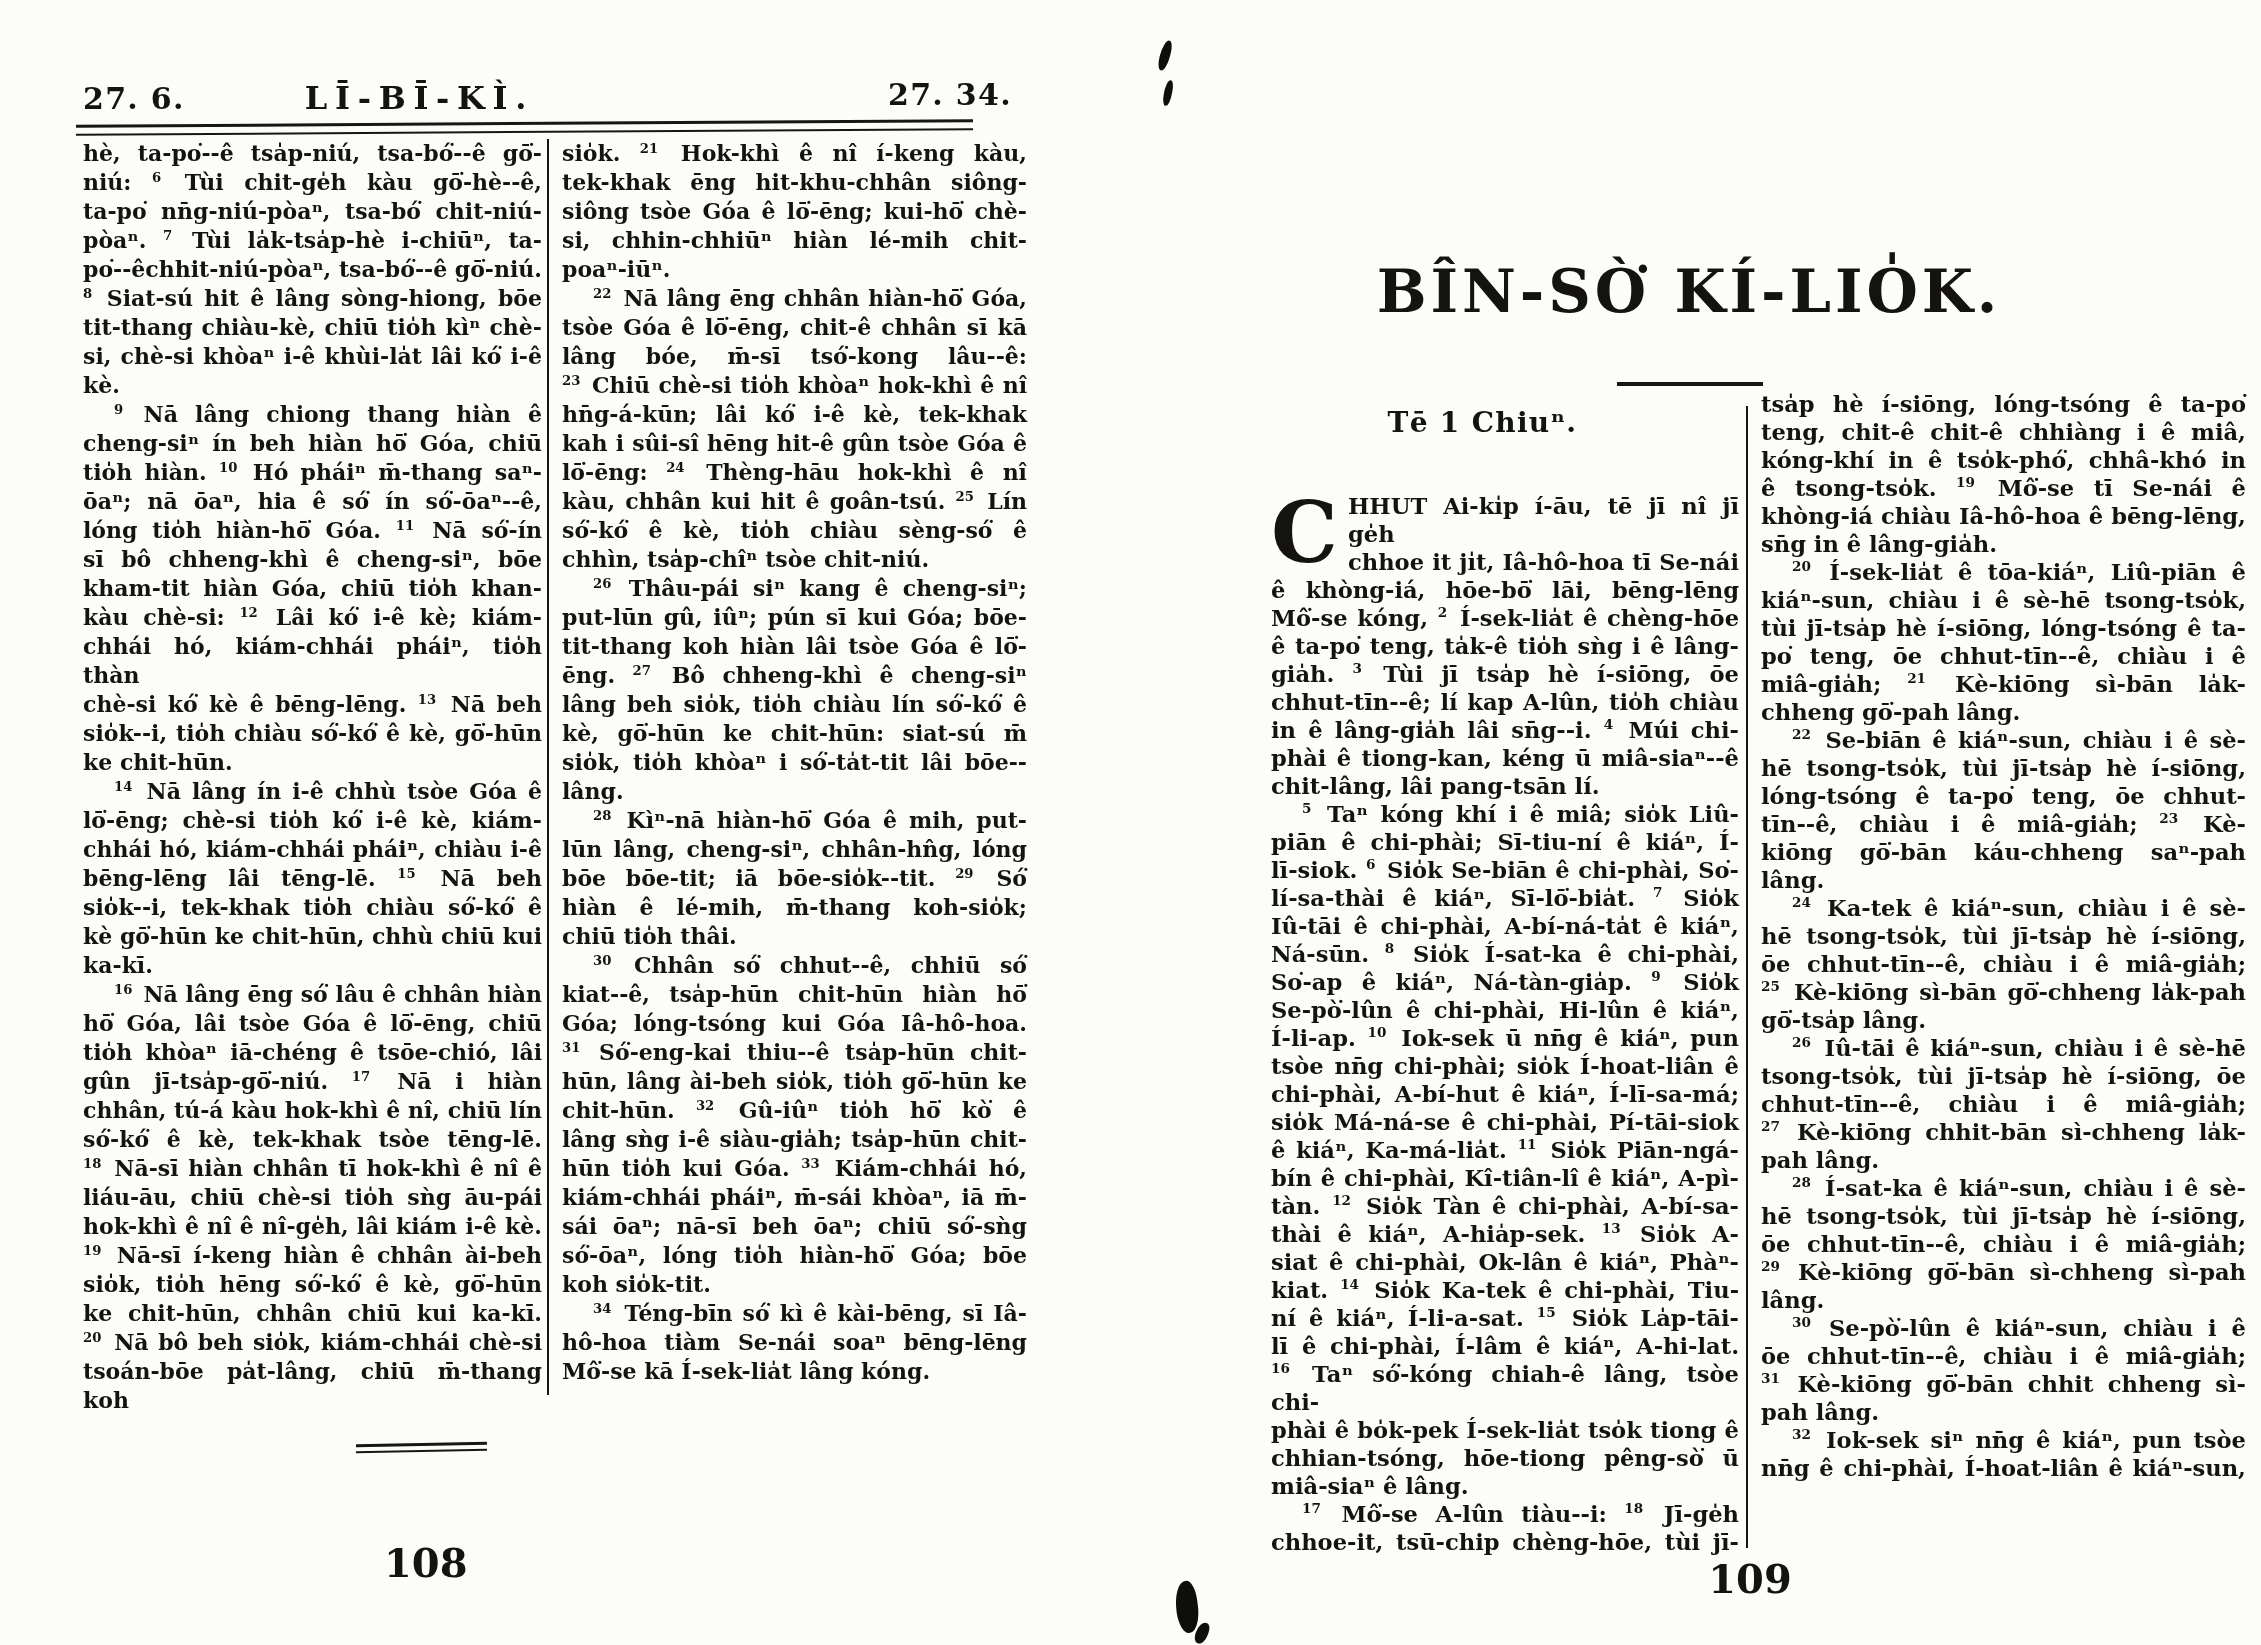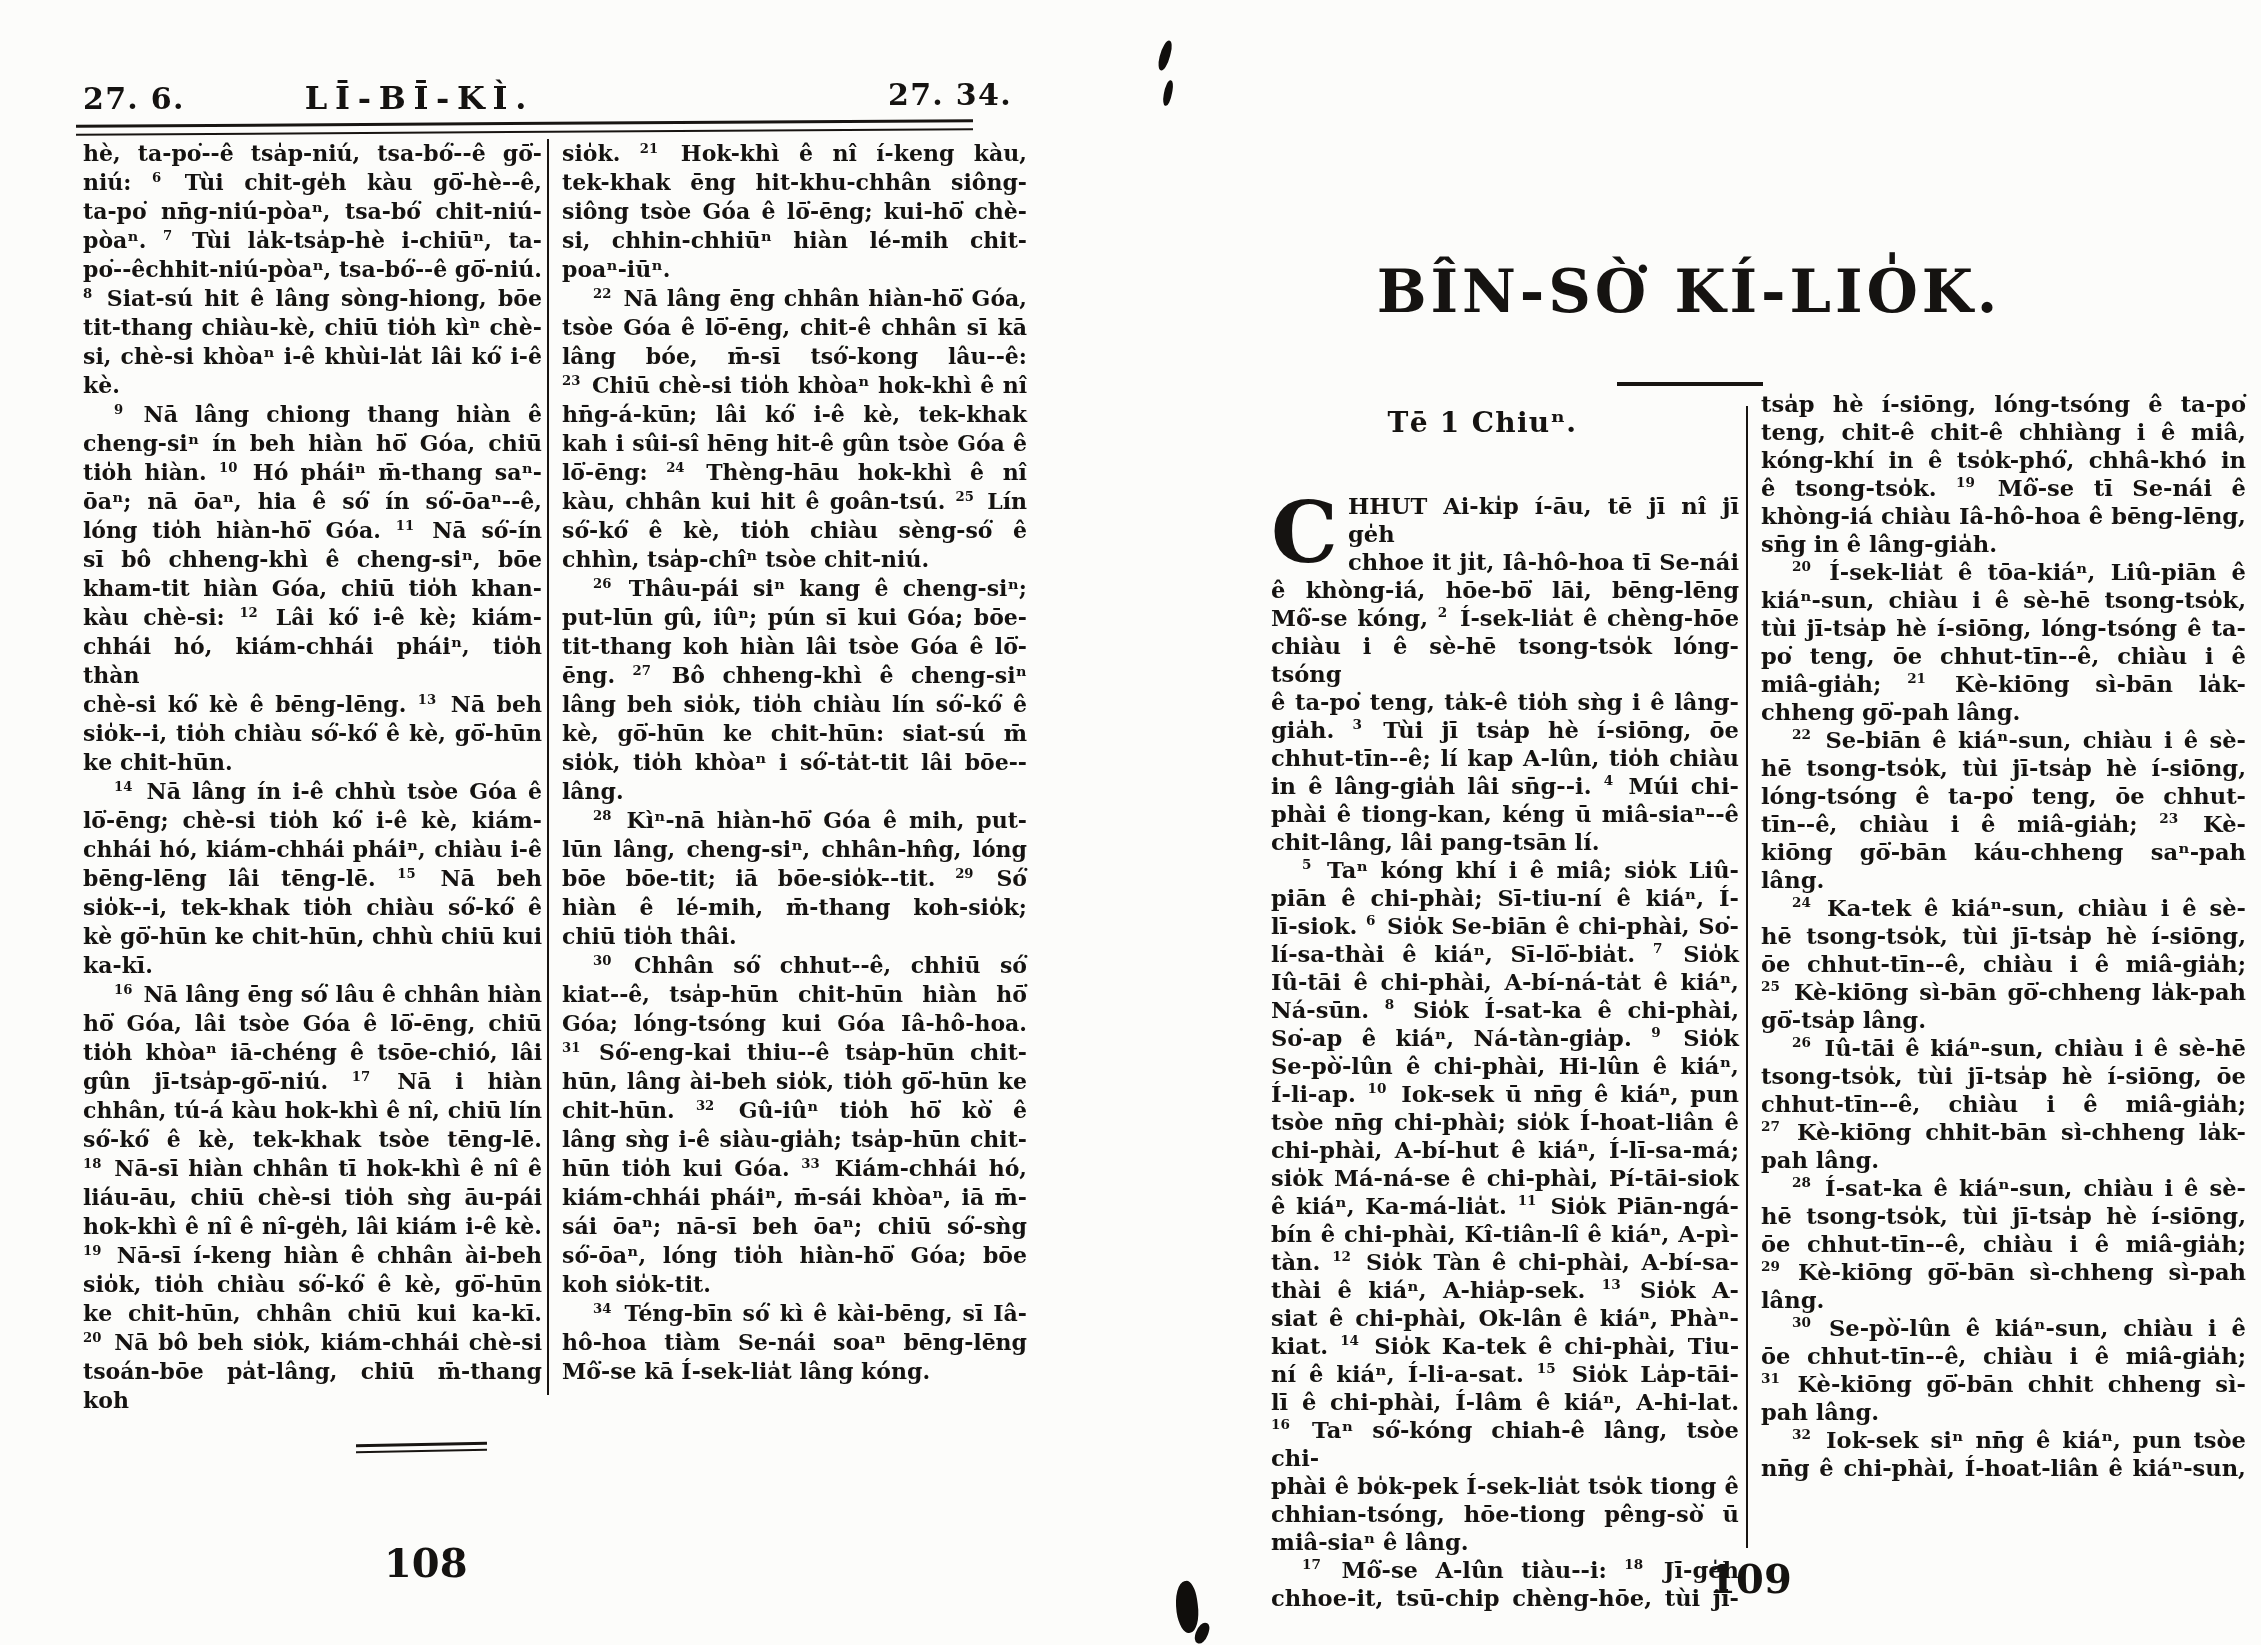--- a/index.html
+++ b/index.html
@@ -79,21 +79,21 @@
         <div class="ln ind"><sup class="v">16</sup> Nā lâng ēng só͘ lâu ê chhân hiàn</div>
         <div class="ln">hō͘ Góa, lâi tsòe Góa ê lō͘-ēng, chiū</div>
         <div class="ln">tio̍h khòaⁿ iā-chéng ê tsōe-chió, lâi</div>
         <div class="ln">gûn jī-tsa̍p-gō͘-niú. <sup class="v">17</sup> Nā i hiàn</div>
         <div class="ln">chhân, tú-á kàu hok-khì ê nî, chiū lín</div>
         <div class="ln">só͘-kó͘ ê kè, tek-khak tsòe tēng-lē.</div>
         <div class="ln"><sup class="v">18</sup> Nā-sī hiàn chhân tī hok-khì ê nî ê</div>
         <div class="ln">liáu-āu, chiū chè-si tio̍h sǹg āu-pái</div>
         <div class="ln">hok-khì ê nî ê nî-ge̍h, lâi kiám i-ê kè.</div>
         <div class="ln"><sup class="v">19</sup> Nā-sī í-keng hiàn ê chhân ài-beh</div>
-        <div class="ln">sio̍k, tio̍h chiàu só͘-kó͘ ê kè, gō͘-hūn</div>
+        <div class="ln">sio̍k, tio̍h hēng só͘-kó͘ ê kè, gō͘-hūn</div>
         <div class="ln">ke chit-hūn, chhân chiū kui ka-kī.</div>
         <div class="ln"><sup class="v">20</sup> Nā bô beh sio̍k, kiám-chhái chè-si</div>
         <div class="ln">tsoán-bōe pa̍t-lâng, chiū m̄-thang koh</div>
       </div>
 
     <div class="rule" style="left:547px;top:139px;width:1.9px;height:1256px;"></div>
 
     <div class="col" style="left:562px;top:139px;width:465px;">
         <div class="ln">sio̍k. <sup class="v">21</sup> Hok-khì ê nî í-keng kàu,</div>
         <div class="ln">tek-khak ēng hit-khu-chhân siông-</div>
@@ -153,21 +153,20 @@
 
     <div class="chap-head" style="left:1315px;top:406px;width:335px;">Tē 1 Chiuⁿ.</div>
 
     <div class="dropcap" style="left:1271px;top:491px;">C</div>
 
     <div class="col col-r has-dropcap" style="left:1271px;top:492px;width:468px;">
         <div class="ln">HHUT Ai-ki̍p í-āu, tē jī nî jī ge̍h</div>
         <div class="ln">chhoe it ji̍t, Iâ-hô-hoa tī Se-nái</div>
         <div class="ln">ê khòng-iá, hōe-bō͘ lāi, bēng-lēng</div>
         <div class="ln">Mô͘-se kóng, <sup class="v">2</sup> Í-sek-lia̍t ê chèng-hōe</div>
-        <div class="ln">chiàu i ê sè-hē tsong-tso̍k lóng-tsóng</div>
         <div class="ln">ê ta-po͘ teng, ta̍k-ê tio̍h sǹg i ê lâng-</div>
         <div class="ln">gia̍h. <sup class="v">3</sup> Tùi jī tsa̍p hè í-siōng, ōe</div>
         <div class="ln">chhut-tīn--ê; lí kap A-lûn, tio̍h chiàu</div>
         <div class="ln">in ê lâng-gia̍h lâi sn̄g--i. <sup class="v">4</sup> Múi chi-</div>
         <div class="ln">phài ê tiong-kan, kéng ū miâ-siaⁿ--ê</div>
         <div class="ln end">chit-lâng, lâi pang-tsān lí.</div>
         <div class="ln ind"><sup class="v">5</sup> Taⁿ kóng khí i ê miâ; sio̍k Liû-</div>
         <div class="ln">piān ê chi-phài; Sī-tiu-ní ê kiáⁿ, Í-</div>
         <div class="ln">lī-siok. <sup class="v">6</sup> Sio̍k Se-biān ê chi-phài, So͘-</div>
         <div class="ln">lí-sa-thài ê kiáⁿ, Sī-lō͘-bia̍t. <sup class="v">7</sup> Sio̍k</div>

